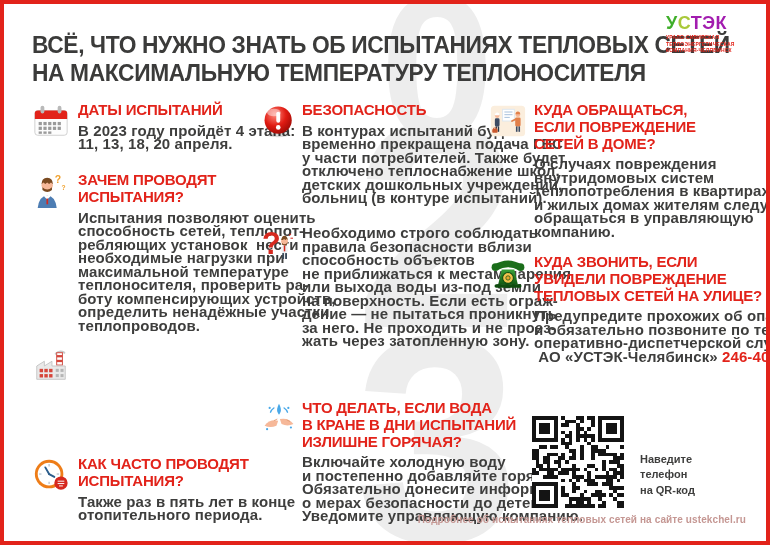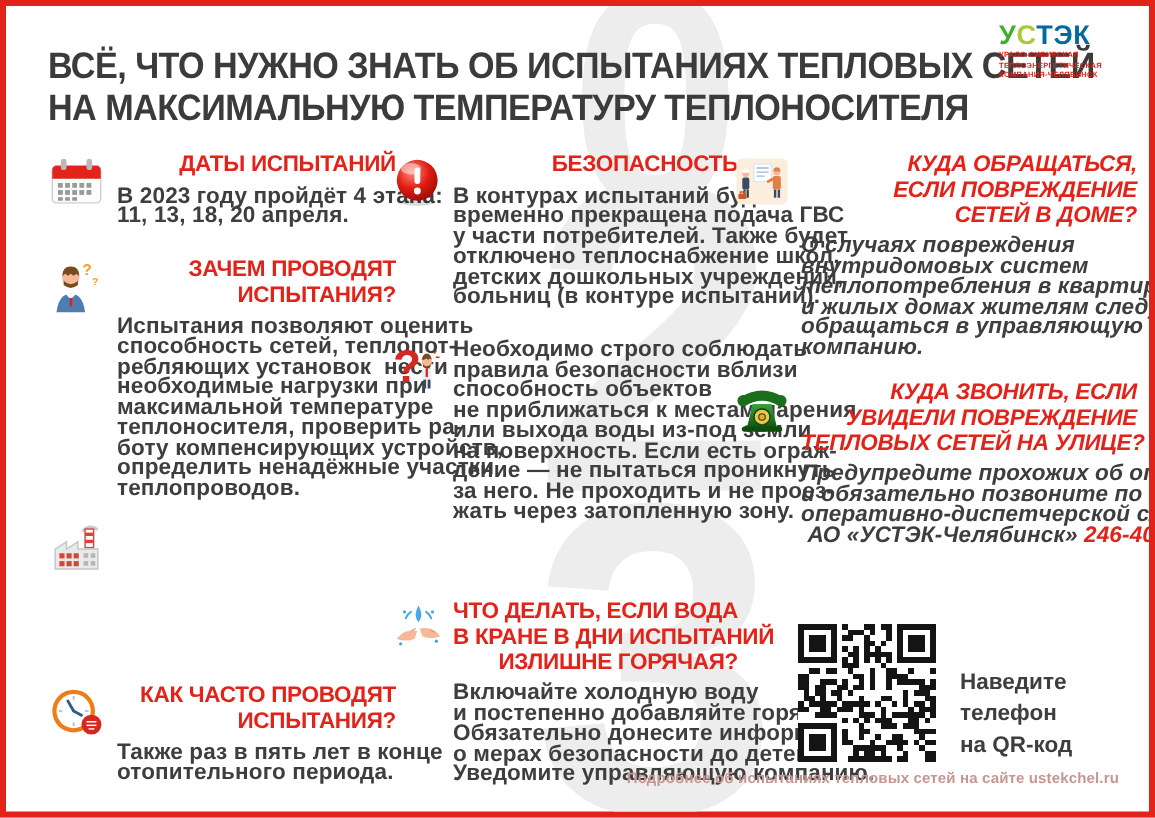--- a/index.html
+++ b/index.html
@@ -27,31 +27,31 @@
   .logo{position:absolute;top:10px;right:16px;width:84px;text-align:left;}
   .logo-word{font-size:18px;font-weight:bold;letter-spacing:0.5px;line-height:1;}
   .logo-sub{margin-top:2px;font-size:5px;font-weight:bold;color:#e2231a;
             line-height:1.3;white-space:pre;letter-spacing:0.2px;}
 
   .item{position:absolute;display:flex;}
   .item .ic{flex:none;}
   .item .txt{min-width:0;}
   .c1{left:28px;width:232px;}  .c1 .ic{width:38px;margin-right:8px;}
   .c2{left:258px;width:230px;} .c2 .ic{width:34px;margin-right:6px;}
-  .c3{left:486px;width:268px;font-style:italic;} .c3 .ic{width:36px;margin-right:8px;}
+  .c3{left:486px;width:268px;} .c3 .ic{width:36px;margin-right:8px;}
 
   .hd{margin:0 0 5px 0;font-size:15px;font-weight:bold;line-height:1.12;
-      color:#e2231a;white-space:pre;letter-spacing:-0.2px;text-align:right;}
+      color:#e2231a;white-space:pre;letter-spacing:-0.2px;}
   .bd{font-size:15px;font-weight:bold;line-height:13.5px;color:#3e3e3d;
       white-space:pre;letter-spacing:0.1px;}
   .phone{color:#e2231a;}
 
   .qr-block{position:absolute;left:528px;top:412px;display:flex;align-items:center;}
   .qr-svg{width:92px;height:92px;background:#fff;shape-rendering:crispEdges;}
-  .qr-cap{margin-left:16px;margin-top:26px;font-size:15px;font-weight:bold;
+  .qr-cap{margin-left:16px;margin-top:26px;font-size:11px;font-weight:bold;
           color:#3e3e3d;line-height:1.4;white-space:pre;}
 
   .footer{position:absolute;right:20px;top:510px;font-size:10px;font-weight:bold;
           color:#c59793;letter-spacing:0.1px;}
 
   svg{display:block;}
 </style>
 </head>
 <body>
 
@@ -60,21 +60,21 @@
   <div class="wm wm-0">0</div>
   <div class="wm wm-1">2</div>
   <div class="wm wm-2">3</div>
 
   <div class="content">
 
     <div class="title">ВСЁ, ЧТО НУЖНО ЗНАТЬ ОБ ИСПЫТАНИЯХ ТЕПЛОВЫХ СЕТЕЙ
 НА МАКСИМАЛЬНУЮ ТЕМПЕРАТУРУ ТЕПЛОНОСИТЕЛЯ</div>
 
     <div class="logo">
-      <div class="logo-word"><span style="color:#3fae2a">У</span><span style="color:#a9c93a">С</span><span style="color:#0369a1">ТЭК</span></div>
+      <div class="logo-word"><span style="color:#3fae2a">У</span><span style="color:#a9c93a">С</span><span style="color:#a21caf">ТЭК</span></div>
       <div class="logo-sub">УРАЛО-СИБИРСКАЯ
 ТЕПЛОЭНЕРГЕТИЧЕСКАЯ
 КОМПАНИЯ-ЧЕЛЯБИНСК</div>
     </div>
 
     <div class="item c1" style="top:98px">
       <div class="ic">
         <svg viewBox="0 0 40 40" width="38" height="38">
           <rect x="3" y="9" width="34" height="26" rx="3" fill="#fdfdfd" stroke="#cfcfcf"></rect>
           <path d="M3 12a3 3 0 0 1 3-3h28a3 3 0 0 1 3 3v6H3z" fill="#e2231a"></path>

